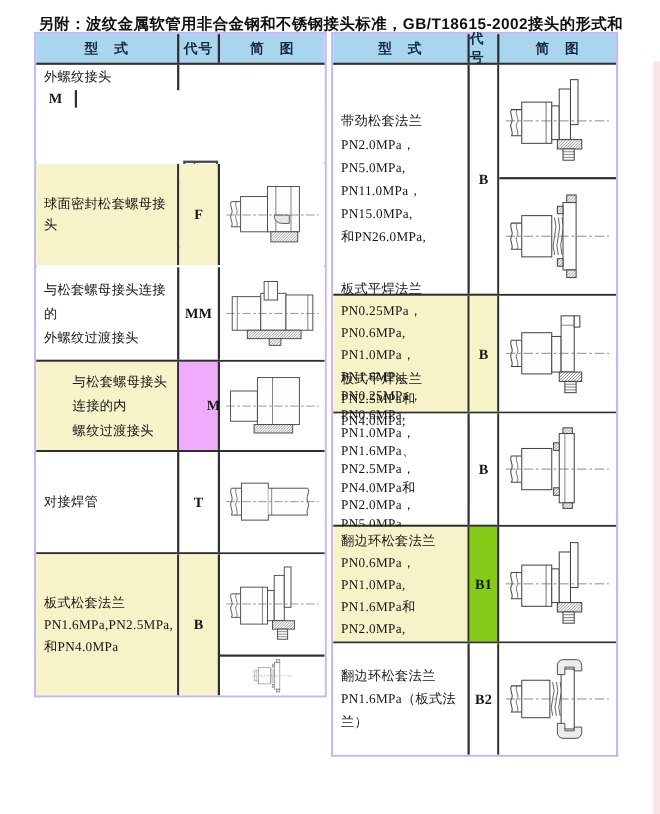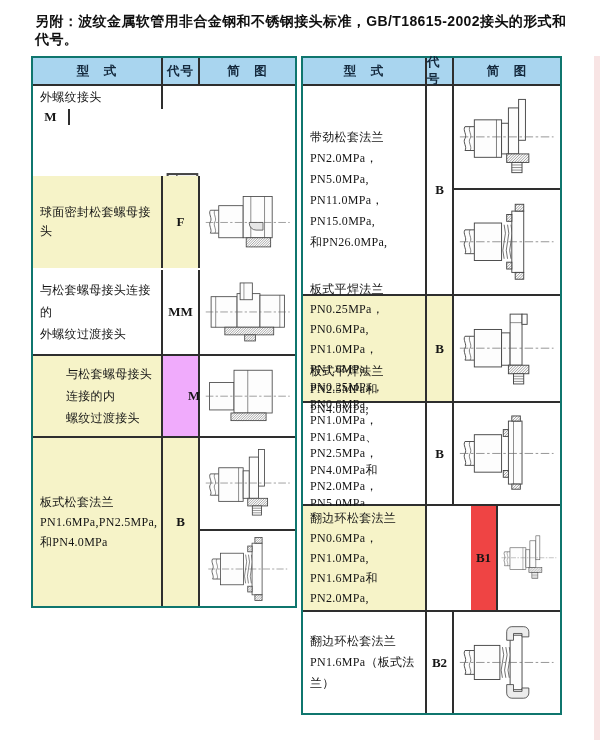--- a/index.html
+++ b/index.html
@@ -7,21 +7,21 @@
     width:600px;height:740px;background:#ffffff;position:relative;
     font-family:"Liberation Serif","DejaVu Serif",serif;color:#151515;
     overflow:hidden;
   }
   .title{
     position:absolute;left:35px;top:13px;width:540px;
     font-family:"Liberation Sans","DejaVu Sans",sans-serif;
     font-weight:bold;font-size:14px;letter-spacing:.4px;color:#101010;
   }
   .half{
-    position:absolute;top:56px;border:2px solid #0f766e;background:#fff;
+    position:absolute;top:29px;border:2px solid #c4b5fd;background:#fff;
     box-sizing:content-box;
   }
   #half-left{left:31px;width:262px;}
   #half-right{left:301px;width:257px;}
   .hrow{
     display:flex;height:28px;box-sizing:border-box;
     border-bottom:2px solid #2e2e2e;
   }
   .hcell{
     display:flex;align-items:center;justify-content:center;
@@ -214,21 +214,39 @@
               <line x1="65.4" y1="78" x2="75.4" y2="68" stroke="#454545" stroke-width="0.6"></line>
               <line x1="68.60000000000001" y1="78" x2="78.60000000000001" y2="68" stroke="#454545" stroke-width="0.6"></line>
               <line x1="71.80000000000001" y1="78" x2="80" y2="69.80000000000001" stroke="#454545" stroke-width="0.6"></line>
               <line x1="75.00000000000001" y1="78" x2="80" y2="73.00000000000001" stroke="#454545" stroke-width="0.6"></line>
               <line x1="78.20000000000002" y1="78" x2="80" y2="76.20000000000002" stroke="#454545" stroke-width="0.6"></line>
               <line x1="1" y1="46" x2="111" y2="46" stroke="#666" stroke-width="0.8" stroke-dasharray="10 3 3 3"></line>
             </svg>
           </div>
         </div>
       </div>
-      <div class="trow" style="height: 168px;">
+      <div class="trow" style="height: 93px;">
+        <div class="ct w-type" style="line-height: 19px;">
+          <div>对接焊管</div>
+        </div>
+        <div class="cc w-code">T</div>
+        <div class="cd">
+          <div class="sub">
+            <svg viewBox="0 0 112 92" preserveAspectRatio="xMidYMid meet">
+              <path d="M19,30 H7 c-3,4.8 3,11.2 0,16 c-3,4.8 3,11.2 0,16 H19" fill="#fdfdfd" stroke="#454545" stroke-width="1.1"></path>
+              <path d="M13,30 c-3,4.8 3,11.2 0,16 c-3,4.8 3,11.2 0,16" fill="none" stroke="#454545" stroke-width="0.8"></path>
+              <rect x="19" y="24" width="32" height="44" fill="#fdfdfd" stroke="#454545" stroke-width="1.1"></rect>
+              <path d="M51,30 H98 c3,5 -3,11 0,16 c3,5 -3,11 0,16 H51" fill="#fdfdfd" stroke="#454545" stroke-width="1.1"></path>
+              <line x1="55" y1="30" x2="55" y2="62" stroke="#454545" stroke-width="0.8"></line>
+              <line x1="1" y1="46" x2="111" y2="46" stroke="#666" stroke-width="0.8" stroke-dasharray="10 3 3 3"></line>
+            </svg>
+          </div>
+        </div>
+      </div>
+      <div class="trow" style="height: 128px;">
         <div class="ct w-type" style="background: rgb(246, 243, 200); line-height: 20px;">
           <div>板式松套法兰</div>
           <div>PN1.6MPa,PN2.5MPa,</div>
           <div>和PN4.0MPa</div>
         </div>
         <div class="cc w-code" style="background: rgb(246, 243, 200);">B</div>
         <div class="cd">
           <div class="sub split" style="flex: 0 0 91px;">
             <svg viewBox="0 0 112 92" preserveAspectRatio="xMidYMid meet">
               <path d="M18,34 H7 c-3,4.2 3,9.799999999999999 0,14 c-3,4.2 3,9.799999999999999 0,14 H18" fill="#fdfdfd" stroke="#454545" stroke-width="1.1"></path>
@@ -458,21 +476,21 @@
             </svg>
           </div>
         </div>
       </div>
       <div class="trow" style="height: 106px;">
         <div class="ct w-type" style="background: rgb(246, 243, 200); line-height: 20px;">
           <div>翻边环松套法兰</div>
           <div>PN0.6MPa，PN1.0MPa,</div>
           <div>PN1.6MPa和PN2.0MPa,</div>
         </div>
-        <div class="cc w-code" style="background: #ef4444; margin-left: 44px;">B1</div>
+        <div class="cc w-code" style="background: #84cc16;">B1</div>
         <div class="cd">
           <div class="sub">
             <svg viewBox="0 0 112 92" preserveAspectRatio="xMidYMid meet">
               <path d="M18,34 H7 c-3,4.2 3,9.799999999999999 0,14 c-3,4.2 3,9.799999999999999 0,14 H18" fill="#fdfdfd" stroke="#454545" stroke-width="1.1"></path>
               <path d="M13,34 c-3,4.2 3,9.799999999999999 0,14 c-3,4.2 3,9.799999999999999 0,14" fill="none" stroke="#454545" stroke-width="0.8"></path>
               <rect x="18" y="26" width="32" height="44" fill="#fdfdfd" stroke="#454545" stroke-width="1.1"></rect>
               <line x1="44" y1="26" x2="44" y2="70" stroke="#454545" stroke-width="0.8"></line>
               <rect x="50" y="30" width="8" height="36" fill="#fdfdfd" stroke="#454545" stroke-width="1.1"></rect>
               <rect x="58" y="12" width="12" height="54" fill="#fdfdfd" stroke="#454545" stroke-width="1.1"></rect>
               <rect x="70" y="2" width="8" height="48" fill="#fdfdfd" stroke="#454545" stroke-width="1.1"></rect>

